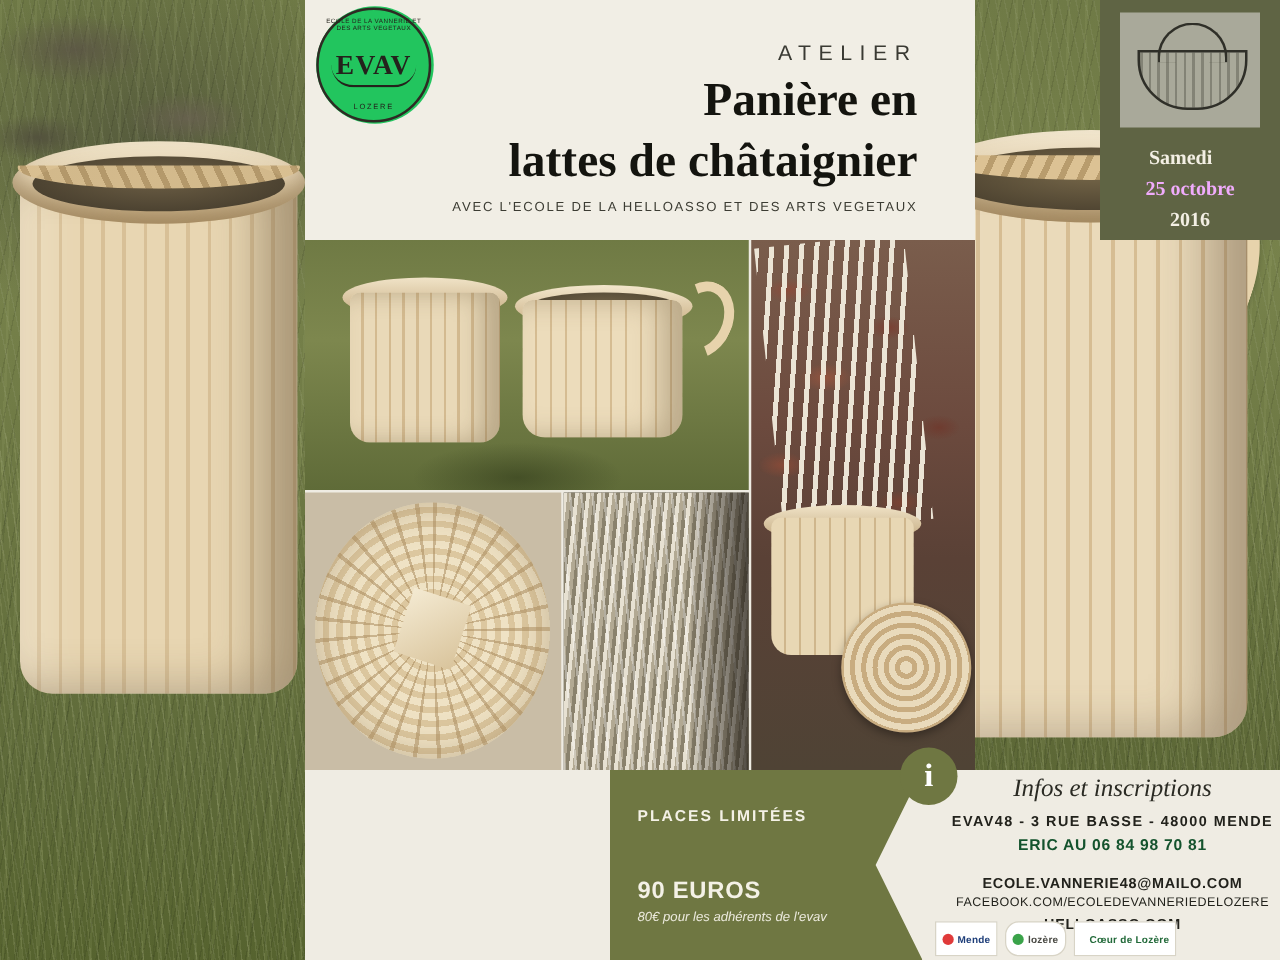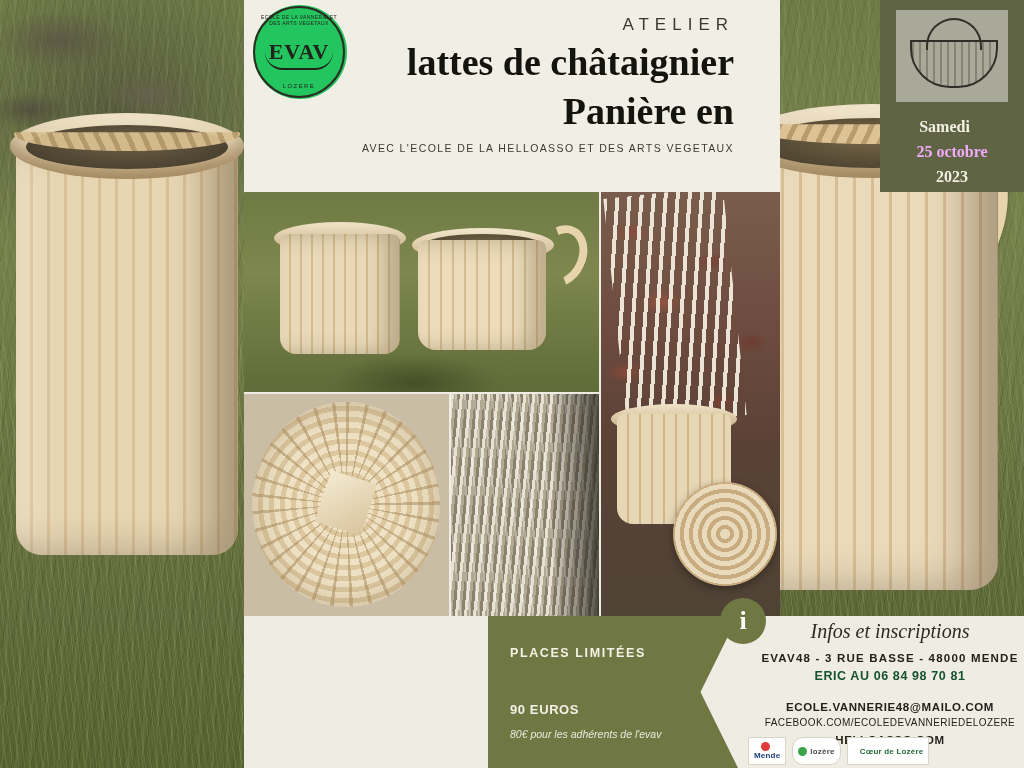--- a/index.html
+++ b/index.html
@@ -89,21 +89,21 @@
     font-family:"Liberation Serif", serif;}
   .logo-ring .arc-top{position:absolute;top:6px;left:0;width:88px;text-align:center;
     font-size:5px;letter-spacing:.4px;color:#24221c;}
   .logo-ring .arc-bot{position:absolute;bottom:7px;left:0;width:88px;text-align:center;
     font-size:6px;letter-spacing:1.4px;color:#24221c;}
   .logo-ring .swish{position:absolute;left:10px;top:44px;width:68px;height:16px;
     border-bottom:2px solid #24221c;border-radius:0 0 40px 40px;}
 
   .head{position:absolute;left:110px;top:8px;width:380px;text-align:right;}
   .t-ville{font-size:23px;font-weight:bold;letter-spacing:3px;color:#20201c;}
-  .t-atelier{font-size:17px;letter-spacing:6px;color:#3a3a33;margin-top:7px;}
+  .t-atelier{font-size:17px;letter-spacing:6px;color:#3a3a33;margin-top:25px;}
   .t-title{font-family:"Liberation Serif", serif;font-size:38px;font-weight:bold;
     color:#14140f;line-height:1.12;margin-top:6px;}
   .t-sub{font-size:10.5px;letter-spacing:1.4px;color:#3c3c33;margin-top:10px;}
 
   
   .photo{position:absolute;overflow:hidden;}
   .ph-a{left:0;top:192px;width:355px;height:200px;
     background:
       radial-gradient(ellipse 120px 40px at 170px 190px, rgba(40,50,20,.5), rgba(0,0,0,0) 70%),
       linear-gradient(180deg,#6f7a44 0%,#7d874e 40%,#5f6b38 100%);}
@@ -187,38 +187,38 @@
     font-family:"Liberation Serif", serif;font-weight:bold;font-size:16px;color:#f0abfc;}
   .datepanel .d3{position:absolute;left:0;top:168px;width:144px;text-align:center;
     font-family:"Liberation Serif", serif;font-weight:bold;font-size:16px;color:#f3efe4;}
 
   
   .band{position:absolute;left:244px;top:616px;width:536px;height:152px;background:#efece3;}
   .band-green{position:absolute;left:0;top:0;width:250px;height:152px;background:#6f7742;
     clip-path:polygon(0 0,100% 0,85% 50%,100% 100%,0 100%);}
   .places{position:absolute;left:22px;top:30px;width:210px;color:#f4f1e6;
     font-size:12.5px;font-weight:bold;letter-spacing:1.6px;}
-  .price{position:absolute;left:22px;top:86px;color:#f4f1e6;font-size:13px;font-weight:bold;letter-spacing:.6px;}
+  .price{position:absolute;left:22px;top:86px;color:#f4f1e6;font-size:19px;font-weight:bold;letter-spacing:.6px;}
   .price-sub{position:absolute;left:22px;top:112px;color:#eceadd;font-size:10.5px;font-style:italic;}
 
   .infos{position:absolute;left:268px;top:4px;width:268px;text-align:center;}
   .infos .script{font-family:"Liberation Serif", serif;font-style:italic;font-size:20px;color:#2b2b24;}
   .infos .l1{font-size:11.5px;font-weight:bold;letter-spacing:1.2px;color:#22221c;margin-top:9px;}
   .infos .l2{font-size:12.5px;font-weight:bold;letter-spacing:.6px;color:#14532d;margin-top:5px;}
   .infos .l3{font-size:11.5px;font-weight:bold;letter-spacing:.6px;color:#22221c;margin-top:18px;}
   .infos .l4{font-size:10px;letter-spacing:.4px;color:#22221c;margin-top:4px;}
   .infos .l5{font-size:11.5px;font-weight:bold;letter-spacing:.6px;color:#22221c;margin-top:6px;}
   .ibadge{position:absolute;left:476px;top:598px;width:46px;height:46px;border-radius:50%;
     background:#6f7742;color:#fff;display:flex;align-items:center;justify-content:center;
     font-family:"Liberation Serif", serif;font-size:26px;font-weight:bold;}
 
   .logos{position:absolute;left:504px;top:737px;width:278px;height:28px;display:flex;gap:6px;align-items:center;}
   .lg{height:26px;display:flex;align-items:center;justify-content:center;background:#fff;
     border:1px solid #d8d4c6;font-size:8px;font-weight:bold;color:#2a3a6a;padding:0 5px;letter-spacing:.2px;}
-  .lg.mende{color:#1f3f7a;flex-direction:column;}
+  .lg.mende{color:#1f3f7a;}
   .lg.lozere{color:#4a4a44;border-radius:11px;}
   .lg.ccl{color:#236a3a;padding-left:12px;}
   .lg .dot{width:9px;height:9px;border-radius:50%;background:#e03a3a;margin-right:3px;}
   .lg .dot2{width:9px;height:9px;border-radius:50%;background:#3aa34a;margin-right:3px;}
 </style>
 </head>
 <body>
 
 <div class="poster">
 
@@ -250,33 +250,33 @@
       <div class="logo-ring">
         <div class="arc-top">ECOLE DE LA VANNERIE ET DES ARTS VEGETAUX</div>
         <div class="ev">EVAV</div>
         <div class="swish"></div>
         <div class="arc-bot">LOZERE</div>
       </div>
     </div>
 
     <div class="head">
       <div class="t-atelier">ATELIER</div>
+      <div class="t-title">Panière en</div>
       <div class="t-title">lattes de châtaignier</div>
-      <div class="t-title">Panière en</div>
       <div class="t-sub">AVEC L'ECOLE DE LA HELLOASSO ET DES ARTS VEGETAUX</div>
     </div>
 
     <div class="datepanel">
       <div class="imgbox">
         <div class="hd"></div>
         <div class="bk"></div>
       </div>
       <div class="d1">Samedi</div>
       <div class="d2">25 octobre</div>
-      <div class="d3">2023</div>
+      <div class="d3">2016</div>
     </div>
 
     <div class="photo ph-a">
       <div class="bk1-rim"></div>
       <div class="bk1"></div>
       <div class="bk2-h"></div>
       <div class="bk2-rim"></div>
       <div class="bk2-rim-in"></div>
       <div class="bk2"></div>
     </div>

